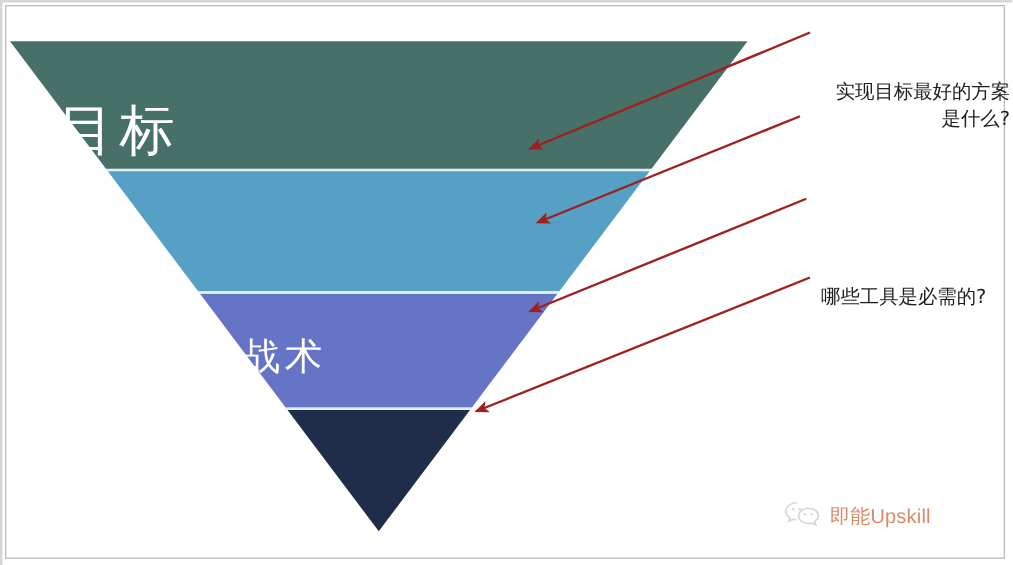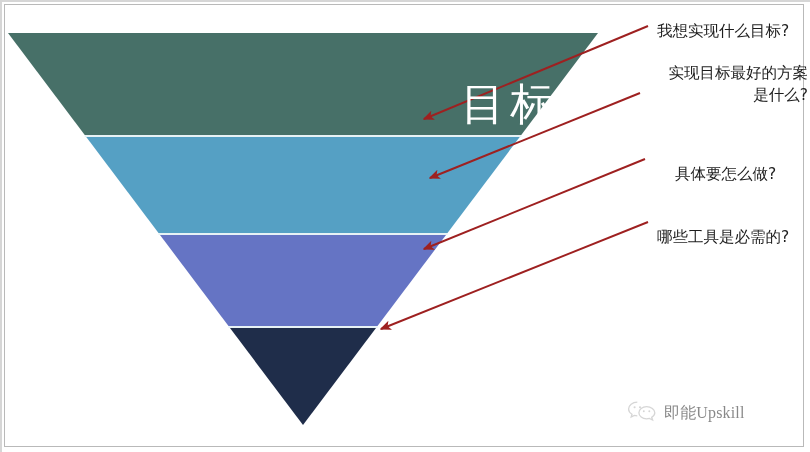--- a/index.html
+++ b/index.html
@@ -47,21 +47,21 @@
     top: 0;
     width: 810px;
     height: 452px;
   }
   .layer-label {
     position: absolute;
     color: #ffffff;
     font-weight: 400;
     letter-spacing: 0.12em;
     white-space: nowrap;
-    text-align: right;
+    text-align: left;
     font-family: "DejaVu Sans", "Liberation Sans", sans-serif;
   }
 
   
   .callout {
     position: absolute;
     color: #1d1d1d;
     font-size: 15.5px;
     line-height: 1.42;
     text-align: center;
@@ -73,24 +73,24 @@
   #watermark {
     position: absolute;
     left: 627px;
     top: 400px;
     display: flex;
     align-items: center;
     gap: 7px;
     opacity: 0.62;
   }
   #watermark-text {
-    color: #404040;
+    color: #c2410c;
     font-size: 16px;
     letter-spacing: 0.01em;
-    font-family: Liberation Serif, serif;
+    font-family: Liberation Sans, sans-serif;
   }
 </style>
 </head>
 <body>
 
 <div id="screen">
 
   <div id="frame"></div>
   <div id="frame-outer"></div>
 
@@ -117,25 +117,24 @@
     </defs>
     <g id="arrows">
         <line x1="648" y1="26" x2="424" y2="119" stroke="#9E2020" stroke-width="1.9" marker-end="url(#arrowhead)"></line>
         <line x1="640" y1="93" x2="430" y2="178" stroke="#9E2020" stroke-width="1.9" marker-end="url(#arrowhead)"></line>
         <line x1="645" y1="159" x2="424" y2="249" stroke="#9E2020" stroke-width="1.9" marker-end="url(#arrowhead)"></line>
         <line x1="648" y1="222" x2="381" y2="329" stroke="#9E2020" stroke-width="1.9" marker-end="url(#arrowhead)"></line>
       </g>
   </svg>
 
   <div class="layer-label" style="left: 46.3801px; width: 513.24px; top: 75px; font-size: 44px;">目标</div>
+  <div class="layer-label" style="left: 194.256px; width: 217.487px; top: 265px; font-size: 30px;">战术</div>
 
-  <div class="callout" style="left:638px;top:20px;width:170px;">我想实现什么目标?</div>
   <div class="callout" style="left:628px;top:62px;width:180px;text-align:right;">实现目标最好的方案
 是什么?</div>
-  <div class="callout" style="left:643px;top:163px;width:165px;">具体要怎么做?</div>
   <div class="callout" style="left:638px;top:226px;width:170px;">哪些工具是必需的?</div>
 
   <div id="watermark">
     <span>
       <svg width="30" height="22" viewBox="0 0 30 22">
         <g fill="none" stroke="#bdbdbd" stroke-width="1.3">
           <path d="M10.3,2.2 C5.4,2.2 1.6,5.3 1.6,9.0 C1.6,11.1 2.9,13.0 5.0,14.2
                    L4.2,17.0 L7.3,15.4 C8.2,15.7 9.2,15.8 10.3,15.8"></path>
           <path d="M19.6,6.6 C15.3,6.6 11.9,9.4 11.9,12.7 C11.9,16.0 15.3,18.8 19.6,18.8
                    C20.6,18.8 21.5,18.7 22.4,18.4 L25.6,20.0 L24.7,17.2

